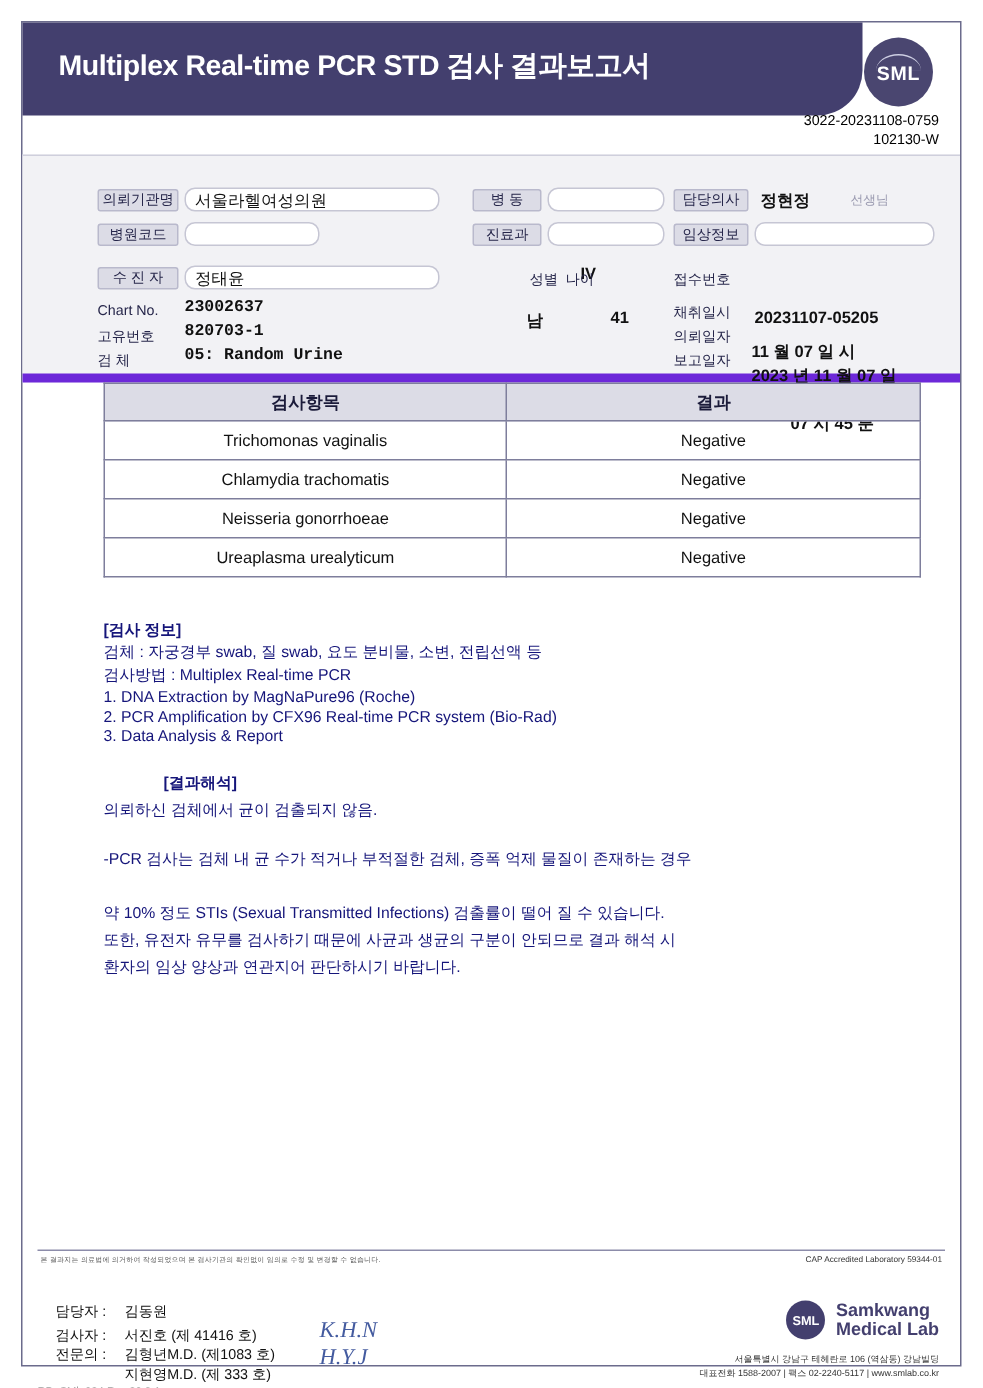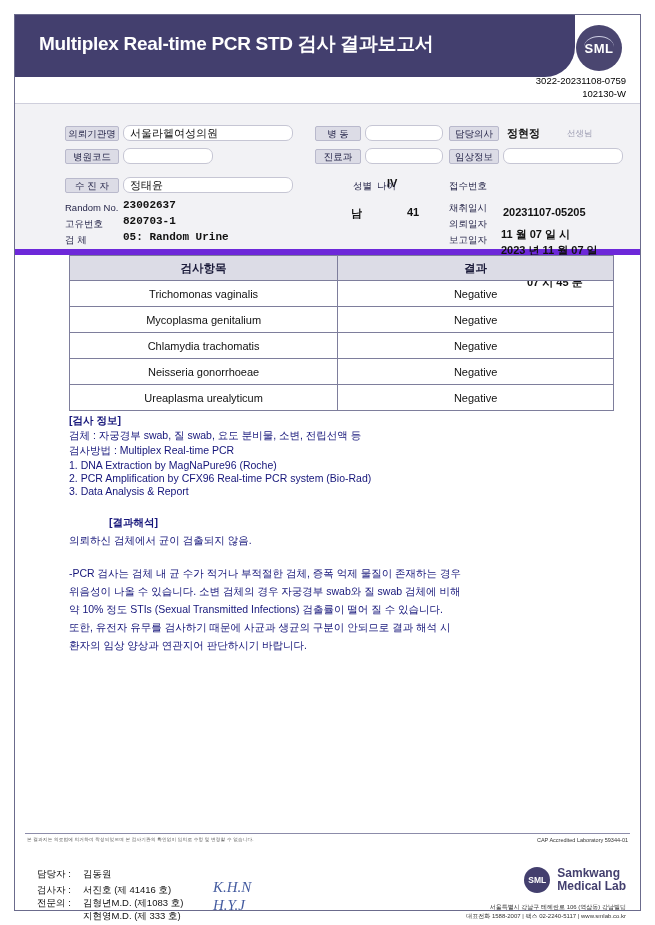--- a/index.html
+++ b/index.html
@@ -226,21 +226,21 @@
       <div class="val ko" style="left:115px;top:74px;">정태윤</div>
 
       <div class="plain-lbl" style="left:306px;top:76px;margin-left:32px;">성별</div>
       <div class="val b" style="left:336px;top:74px;">남</div>
       <div class="plain-lbl" style="left:362px;top:76px;">나이</div>
       <div class="val b" style="left:392px;top:74px;">41</div>
 
       <div class="plain-lbl" style="left:434px;top:76px;">접수번호</div>
       <div class="val b" style="left:488px;top:74px;">20231107-05205</div>
 
-      <div class="plain-lbl" style="left:50px;top:98px;">Random No.</div>
+      <div class="plain-lbl" style="left:50px;top:98px;">Chart No.</div>
       <div class="val mono" style="left:108px;top:95px;">23002637</div>
 
       <div class="plain-lbl" style="left:50px;top:114px;">고유번호</div>
       <div class="val mono" style="left:108px;top:111px;">820703-1</div>
 
       <div class="plain-lbl" style="left:50px;top:130px;">검        체</div>
       <div class="val mono" style="left:108px;top:127px;">05: Random Urine</div>
 
       <div class="plain-lbl" style="left:434px;top:98px;">채취일시</div>
       <div class="val b" style="left:486px;top:95px;">11 월 07 일  시</div>
@@ -256,24 +256,20 @@
     <table class="tbl">
       <thead>
         <tr>
           <th>검사항목</th>
           <th>결과</th>
         </tr>
       </thead>
       <tbody>
         <tr>
           <td class="name">Trichomonas vaginalis</td>
-          <td class="res">Negative</td>
-        </tr>
-        <tr>
-          <td class="name">Mycoplasma genitalium</td>
           <td class="res">Negative</td>
         </tr>
         <tr>
           <td class="name">Chlamydia trachomatis</td>
           <td class="res">Negative</td>
         </tr>
         <tr>
           <td class="name">Neisseria gonorrhoeae</td>
           <td class="res">Negative</td>
         </tr>
@@ -287,21 +283,20 @@
     <div class="sec" style="left:54px;top:398px;font-weight:bold;">[검사 정보]</div>
     <div class="sec" style="left:54px;top:413px;">검체 : 자궁경부 swab, 질 swab, 요도 분비물, 소변, 전립선액 등</div>
     <div class="sec" style="left:54px;top:428px;">검사방법 : Multiplex Real-time PCR</div>
     <div class="sec" style="left:54px;top:443px;">1. DNA Extraction by MagNaPure96 (Roche)</div>
     <div class="sec" style="left:54px;top:456px;">2. PCR Amplification by CFX96 Real-time PCR system (Bio-Rad)</div>
     <div class="sec" style="left:54px;top:469px;">3. Data Analysis &amp; Report</div>
 
     <div class="sec" style="left:54px;top:500px;font-weight:bold;margin-left:40px;">[결과해석]</div>
     <div class="sec" style="left:54px;top:518px;">의뢰하신 검체에서 균이 검출되지 않음.</div>
     <div class="sec" style="left:54px;top:551px;">-PCR 검사는 검체 내 균 수가 적거나 부적절한 검체, 증폭 억제 물질이 존재하는 경우</div>
-    <div class="sec" style="left:54px;top:569px;">위음성이 나올 수 있습니다. 소변 검체의 경우 자궁경부 swab와 질 swab 검체에 비해</div>
     <div class="sec" style="left:54px;top:587px;">약 10% 정도 STIs (Sexual Transmitted Infections) 검출률이 떨어 질 수 있습니다.</div>
     <div class="sec" style="left:54px;top:605px;">또한, 유전자 유무를 검사하기 때문에 사균과 생균의 구분이 안되므로 결과 해석 시</div>
     <div class="sec" style="left:54px;top:623px;">환자의 임상 양상과 연관지어 판단하시기 바랍니다.</div>
 
     <div class="foot-rule"></div>
     <div class="microtext">본 결과지는 의료법에 의거하여 작성되었으며 본 검사기관의 확인없이 임의로 수정 및 변경할 수 없습니다.</div>
     <div class="cap-right">CAP Accredited Laboratory 59344-01</div>
 
     <div class="sign-row" style="left:22px;top:853px;">담당자 :</div>
     <div class="sign-row" style="left:68px;top:853px;">김동원</div>

